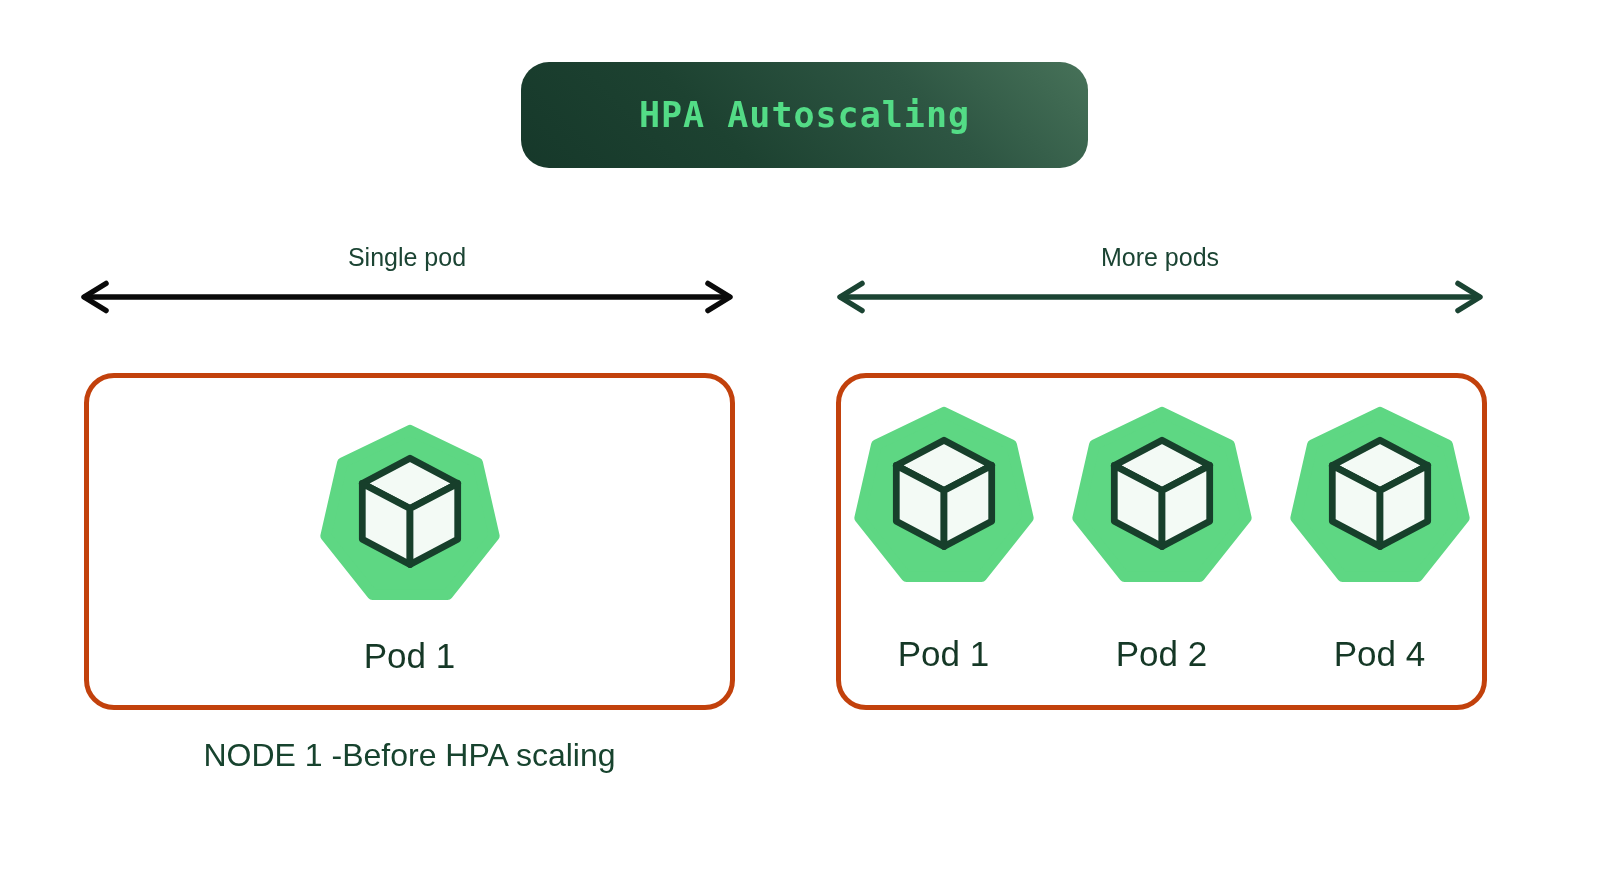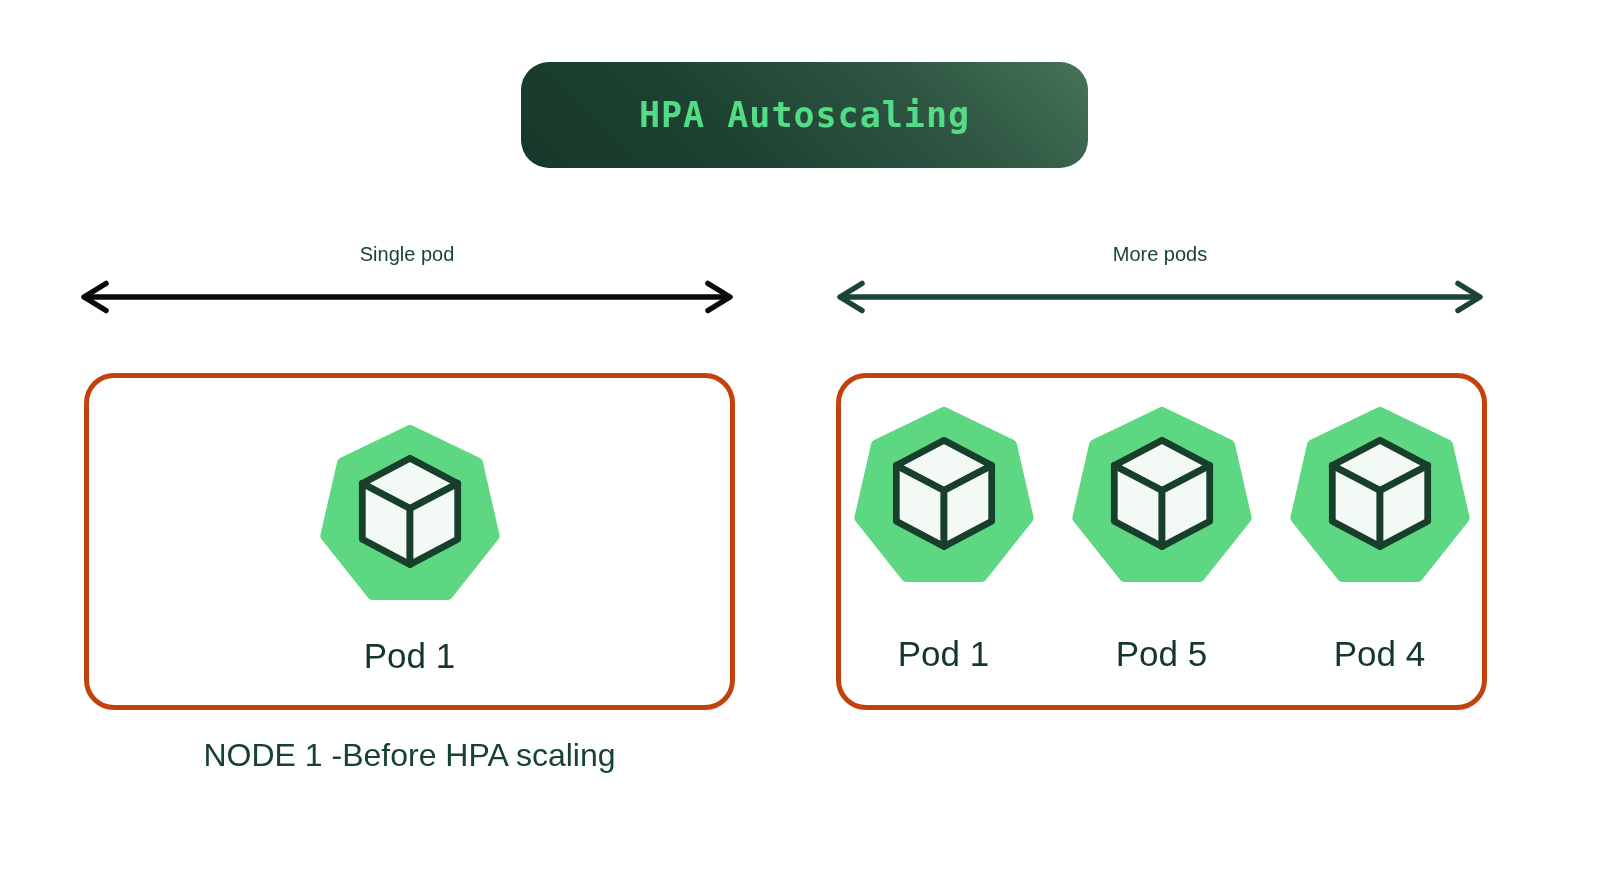--- a/index.html
+++ b/index.html
@@ -17,21 +17,21 @@
   .banner-text {
     font-family: "DejaVu Sans Mono", monospace;
     font-weight: 700; font-size: 35px; letter-spacing: 1px;
     color: #53dc86;
   }
   .col { position: absolute; top: 0; }
   .col-left  { left: 76px;  width: 662px; }
   .col-right { left: 832px; width: 656px; }
   .arrow-label {
     position: absolute; top: 243px; left: 0; width: 100%;
-    text-align: center; font-size: 20px; font-weight: 500; color: #1b4433;
+    text-align: center; font-size: 25px; font-weight: 500; color: #1b4433;
   }
   .arrow-svg { position: absolute; top: 279px; left: 0; }
   .node-box {
     position: absolute; top: 373px; height: 337px;
     border: 5px solid #c2410c; border-radius: 30px; background: #ffffff;
     box-sizing: border-box;
   }
   .node-box-left  { left: 84px;  width: 651px; }
   .node-box-right { left: 836px; width: 651px; }
   .pods-row {
@@ -117,21 +117,21 @@
         </div>
         <div class="pod">
   <svg class="pod-icon" viewBox="0 0 200 200" xmlns="http://www.w3.org/2000/svg">
     <polygon points="100,7 175.1,43.2 193.6,124.4 141.7,189.5 58.3,189.5 6.4,124.4 24.9,43.2" fill="#5ed783" stroke="#5ed783" stroke-width="12" stroke-linejoin="round"></polygon>
     <g fill="#f3faf5" stroke="#173f2b" stroke-width="7.5" stroke-linejoin="round">
       <polygon points="100,38 153,66 100,94 47,66"></polygon>
       <polygon points="47,66 100,94 100,156 47,128"></polygon>
       <polygon points="100,94 153,66 153,128 100,156"></polygon>
     </g>
   </svg>
-<div class="pod-label">Pod 5</div>
+<div class="pod-label">Pod 2</div>
         </div>
         <div class="pod">
   <svg class="pod-icon" viewBox="0 0 200 200" xmlns="http://www.w3.org/2000/svg">
     <polygon points="100,7 175.1,43.2 193.6,124.4 141.7,189.5 58.3,189.5 6.4,124.4 24.9,43.2" fill="#5ed783" stroke="#5ed783" stroke-width="12" stroke-linejoin="round"></polygon>
     <g fill="#f3faf5" stroke="#173f2b" stroke-width="7.5" stroke-linejoin="round">
       <polygon points="100,38 153,66 100,94 47,66"></polygon>
       <polygon points="47,66 100,94 100,156 47,128"></polygon>
       <polygon points="100,94 153,66 153,128 100,156"></polygon>
     </g>
   </svg>

